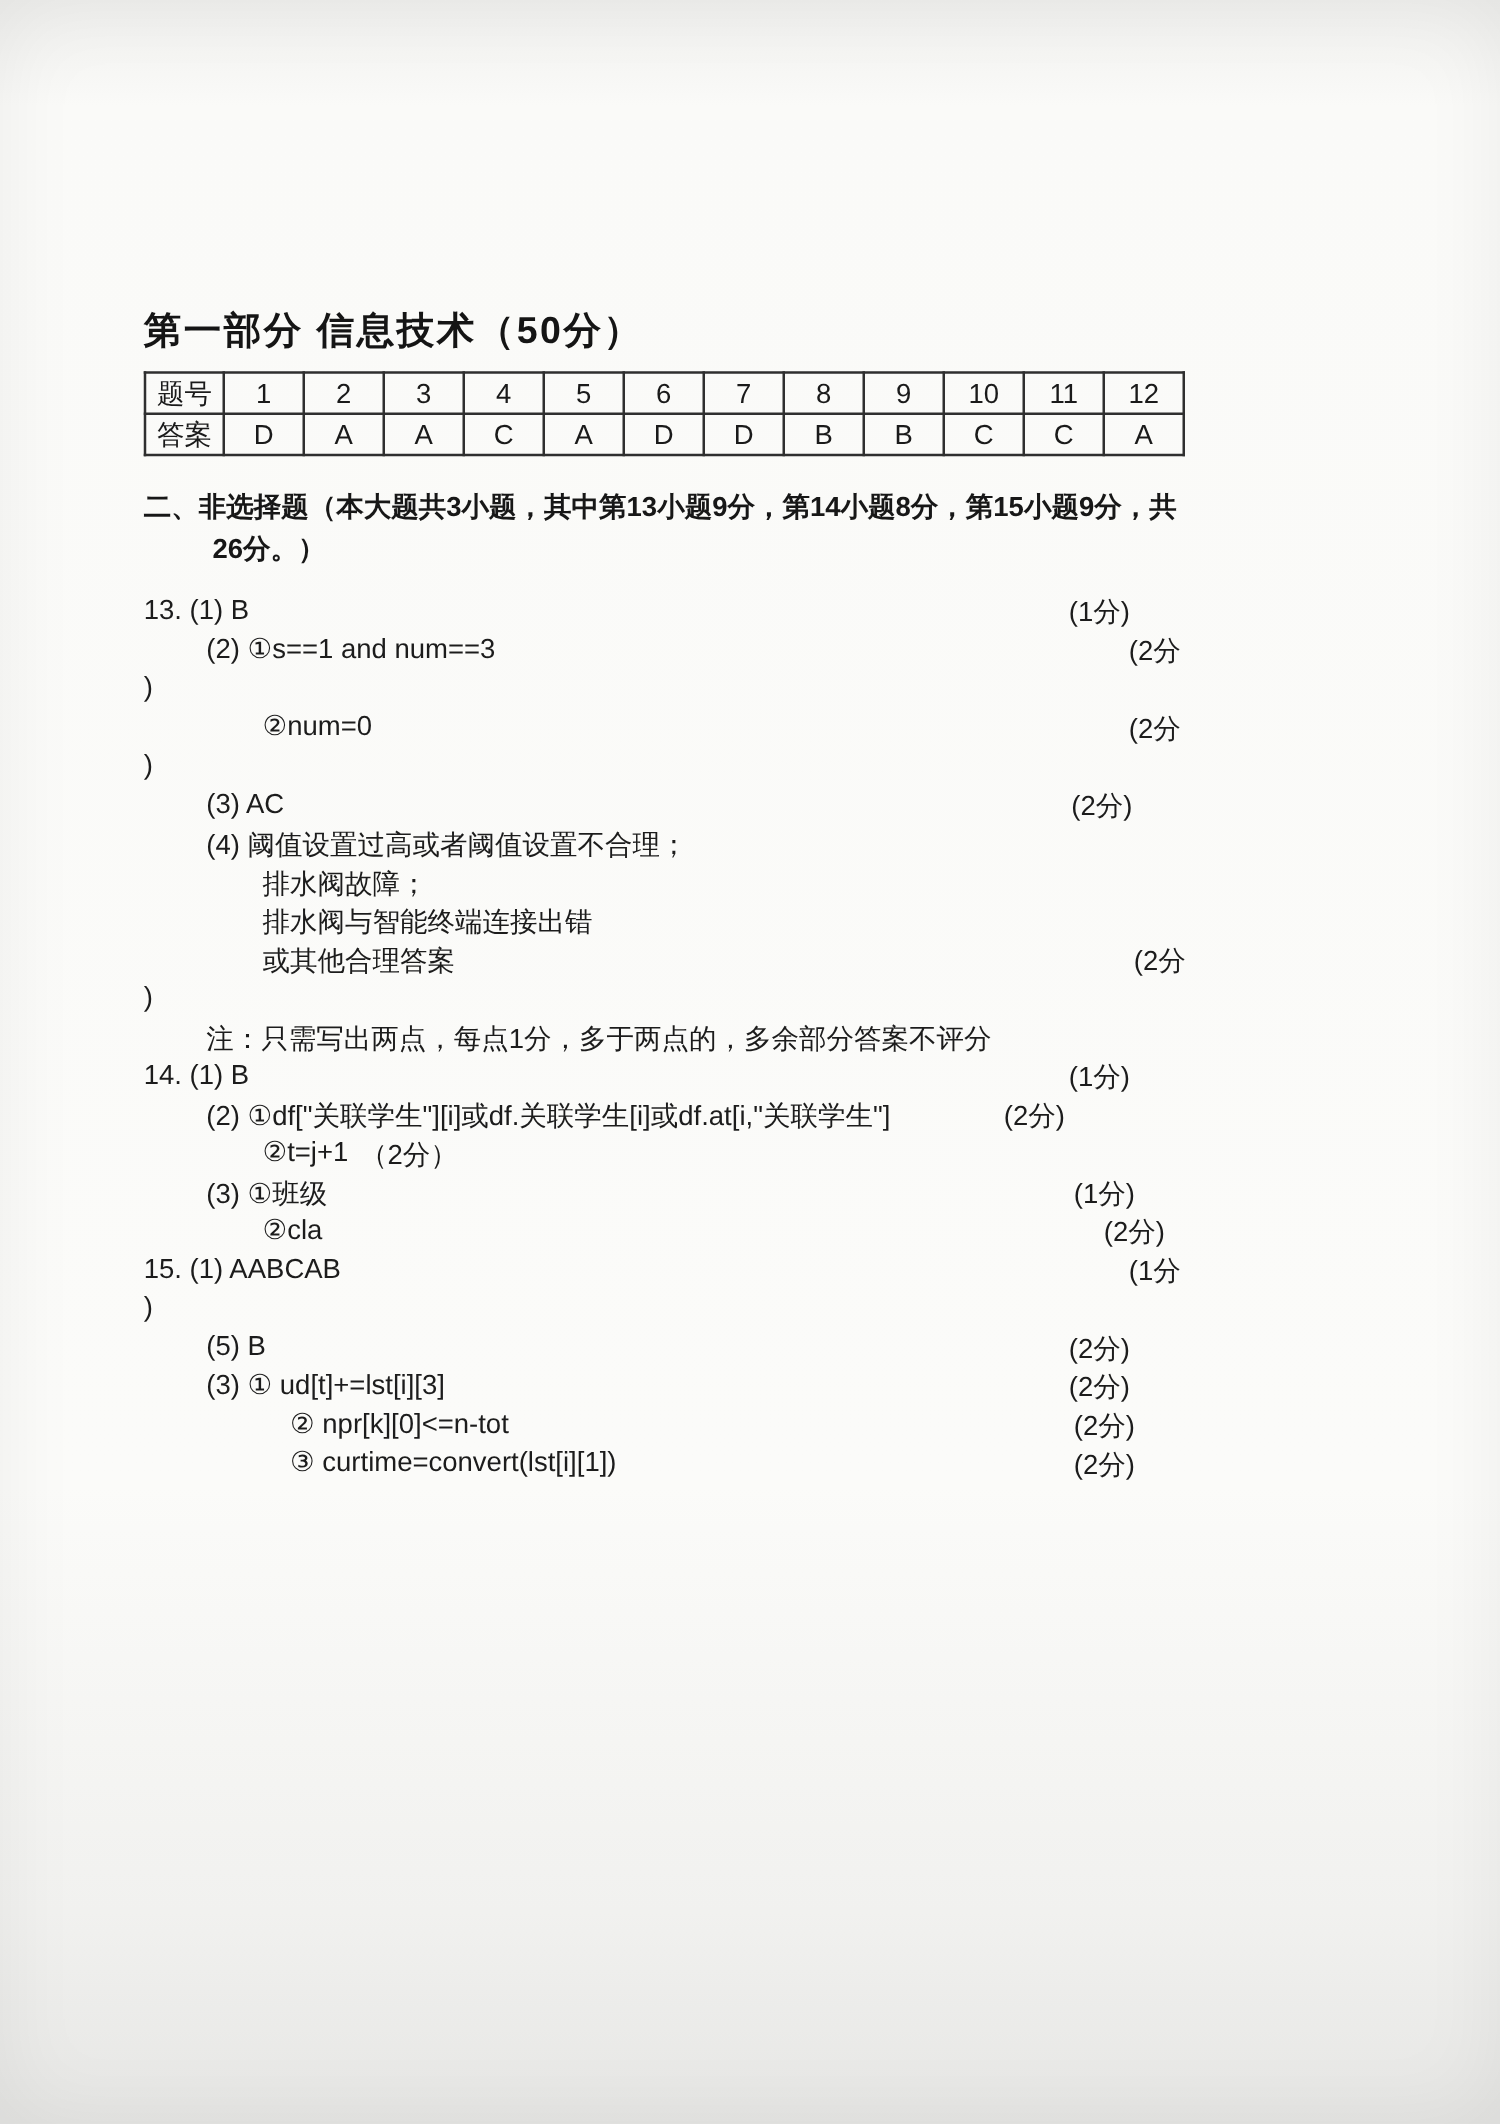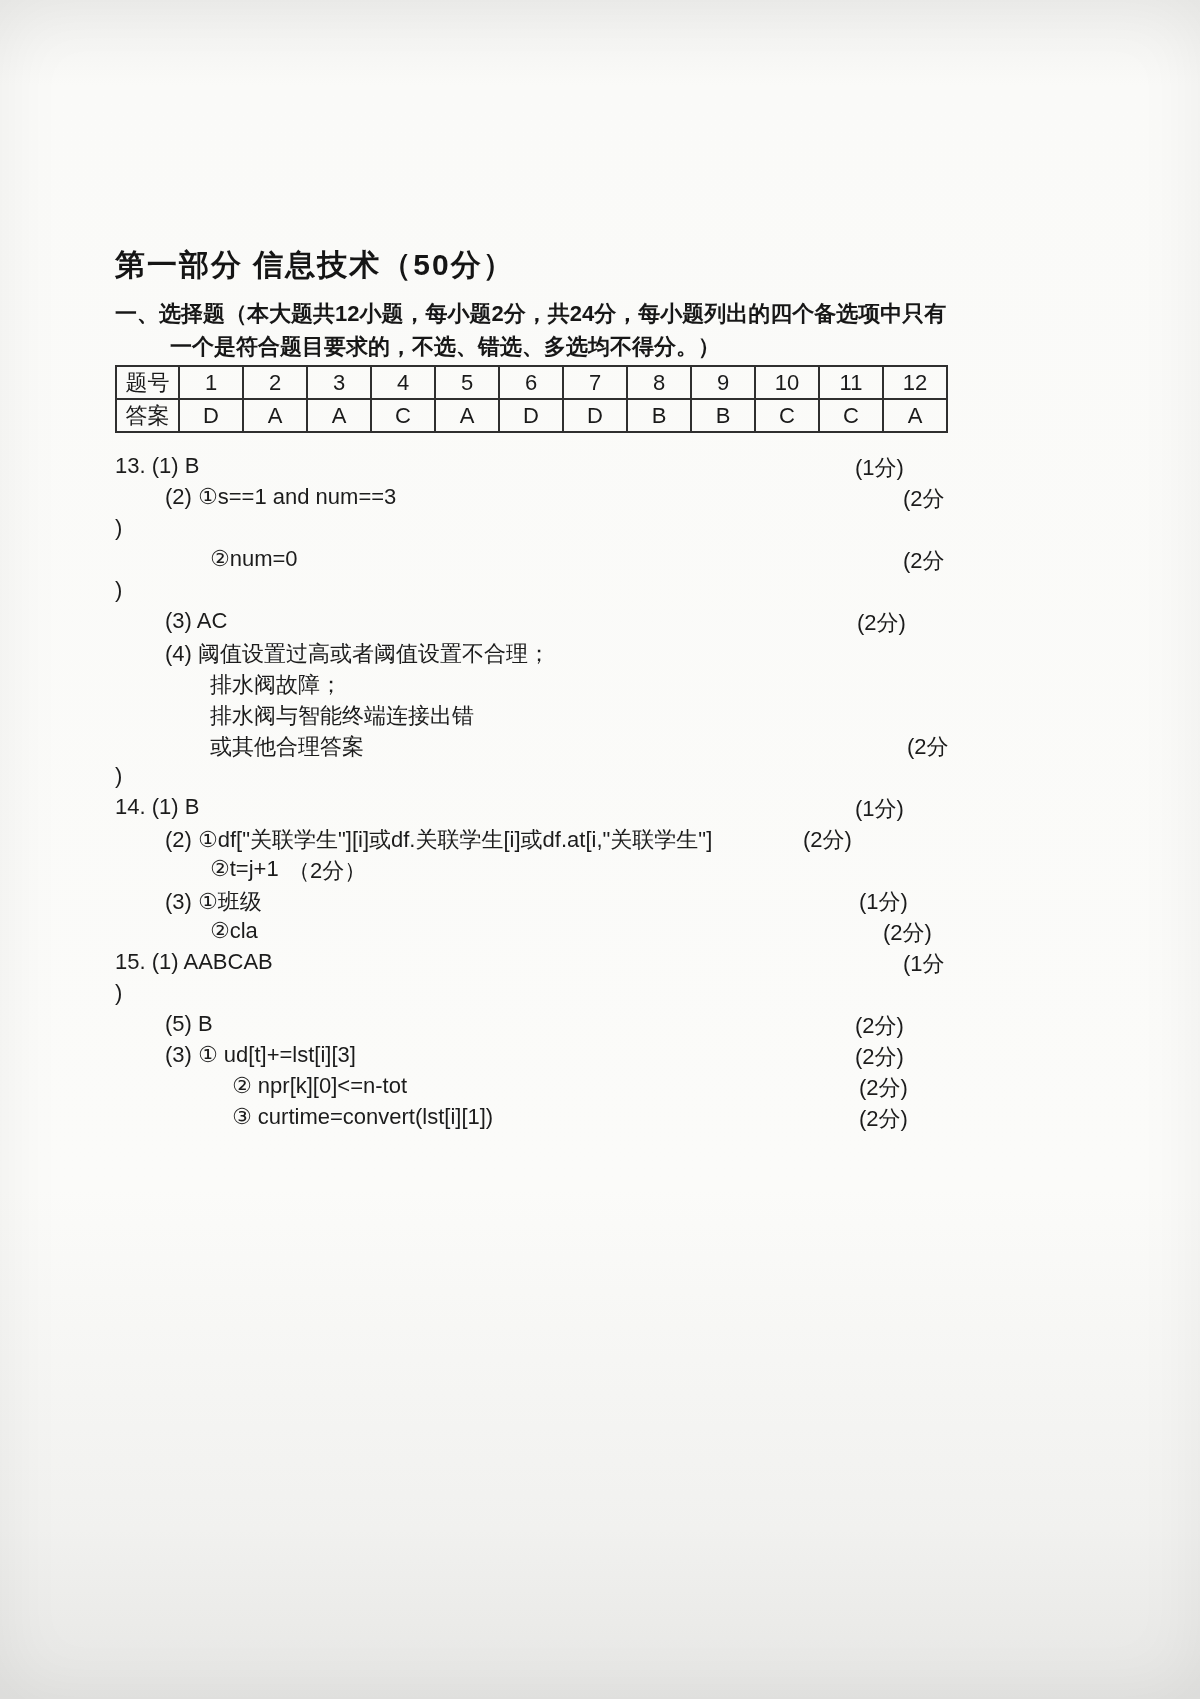--- a/index.html
+++ b/index.html
@@ -39,24 +39,20 @@
   .i3{left:117px;}
 </style>
 </head>
 <body>
 
 <div class="page">
   <div class="content">
 
     <div class="title">第一部分 信息技术（50分）</div>
 
-    <div>
-      <div class="sec-line">一、选择题（本大题共12小题，每小题2分，共24分，每小题列出的四个备选项中只有</div>
-      <div class="sec-line cont">一个是符合题目要求的，不选、错选、多选均不得分。）</div>
-    </div>
 
     <table class="ans-table">
       <colgroup>
         <col style="width:63px">
         <col>
           <col>
           <col>
           <col>
           <col>
           <col>
@@ -94,20 +90,24 @@
         <td>D</td>
         <td>B</td>
         <td>B</td>
         <td>C</td>
         <td>C</td>
         <td>A</td>
       </tr>
     </tbody>
       </table>
 
+    <div class="sec2">
+      <div class="sec-line">二、非选择题（本大题共3小题，其中第13小题9分，第14小题8分，第15小题9分，共</div>
+      <div class="sec-line cont">26分。）</div>
+    </div>
 
     <div class="answers">
       <div class="line">
         <span class="t i0">13. (1) B</span>
         <span class="score" style="left:740px">(1分)</span>
       </div>
       <div class="line">
         <span class="t i1">(2) ①s==1 and num==3</span>
         <span class="score" style="left:788px">(2分</span>
       </div>
@@ -133,20 +133,23 @@
       </div>
       <div class="line">
         <span class="t i2">排水阀与智能终端连接出错</span>
       </div>
       <div class="line">
         <span class="t i2">或其他合理答案</span>
         <span class="score" style="left:792px">(2分</span>
       </div>
       <div class="line">
         <span class="t i0">)</span>
+      </div>
+      <div class="line">
+        <span class="t i1">注：只需写出两点，每点1分，多于两点的，多余部分答案不评分</span>
       </div>
       <div class="line">
         <span class="t i0">14. (1) B</span>
         <span class="score" style="left:740px">(1分)</span>
       </div>
       <div class="line">
         <span class="t i1">(2) ①df["关联学生"][i]或df.关联学生[i]或df.at[i,"关联学生"]</span>
         <span class="score" style="left:688px">(2分)</span>
       </div>
       <div class="line">

